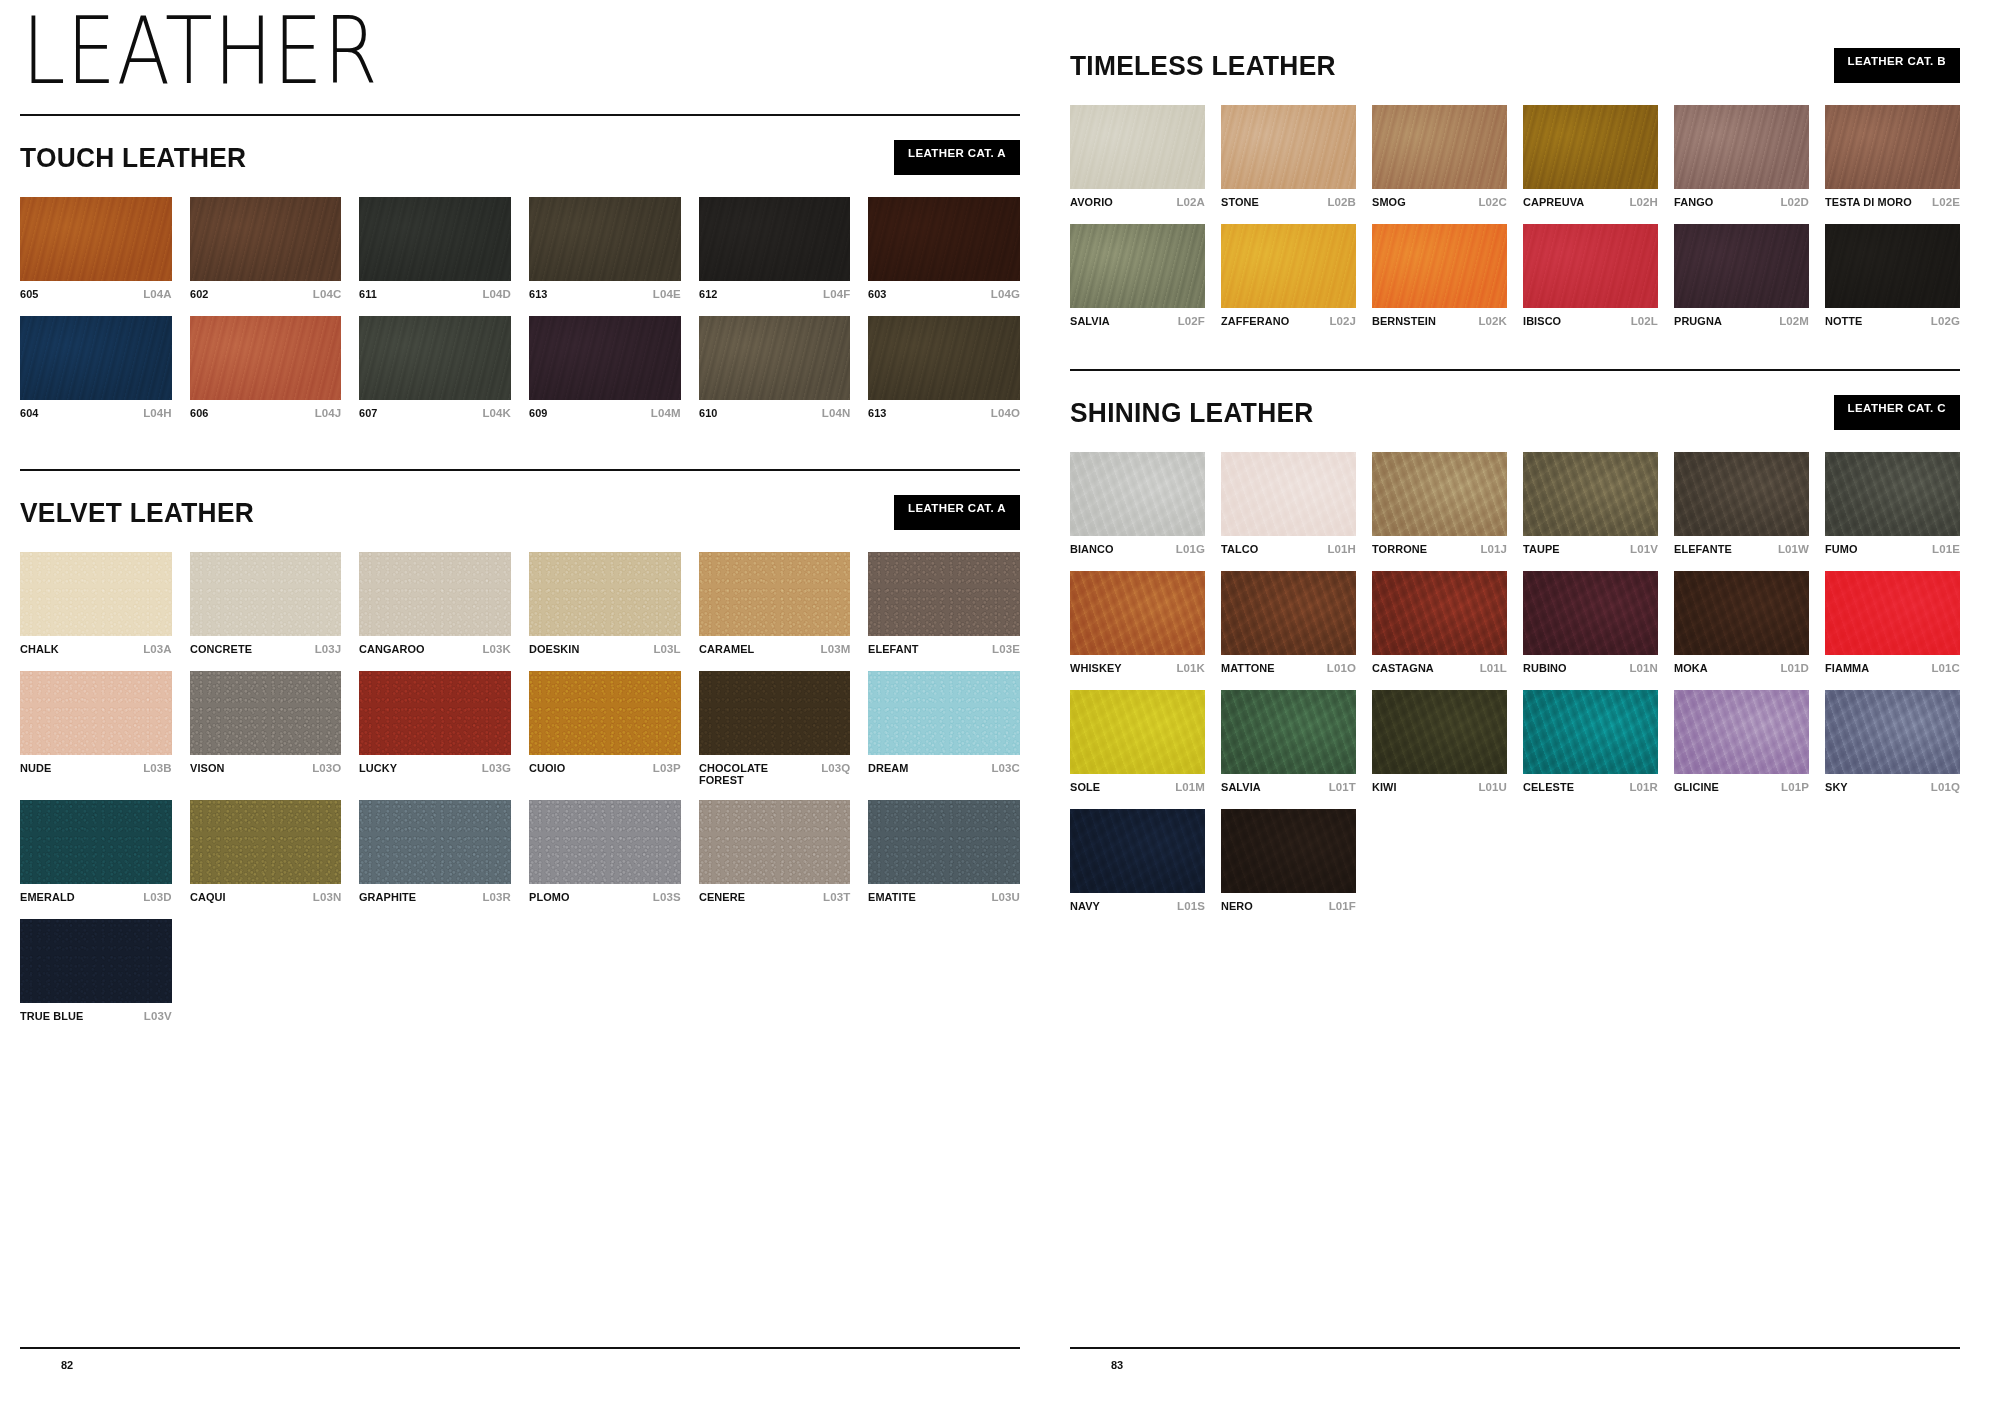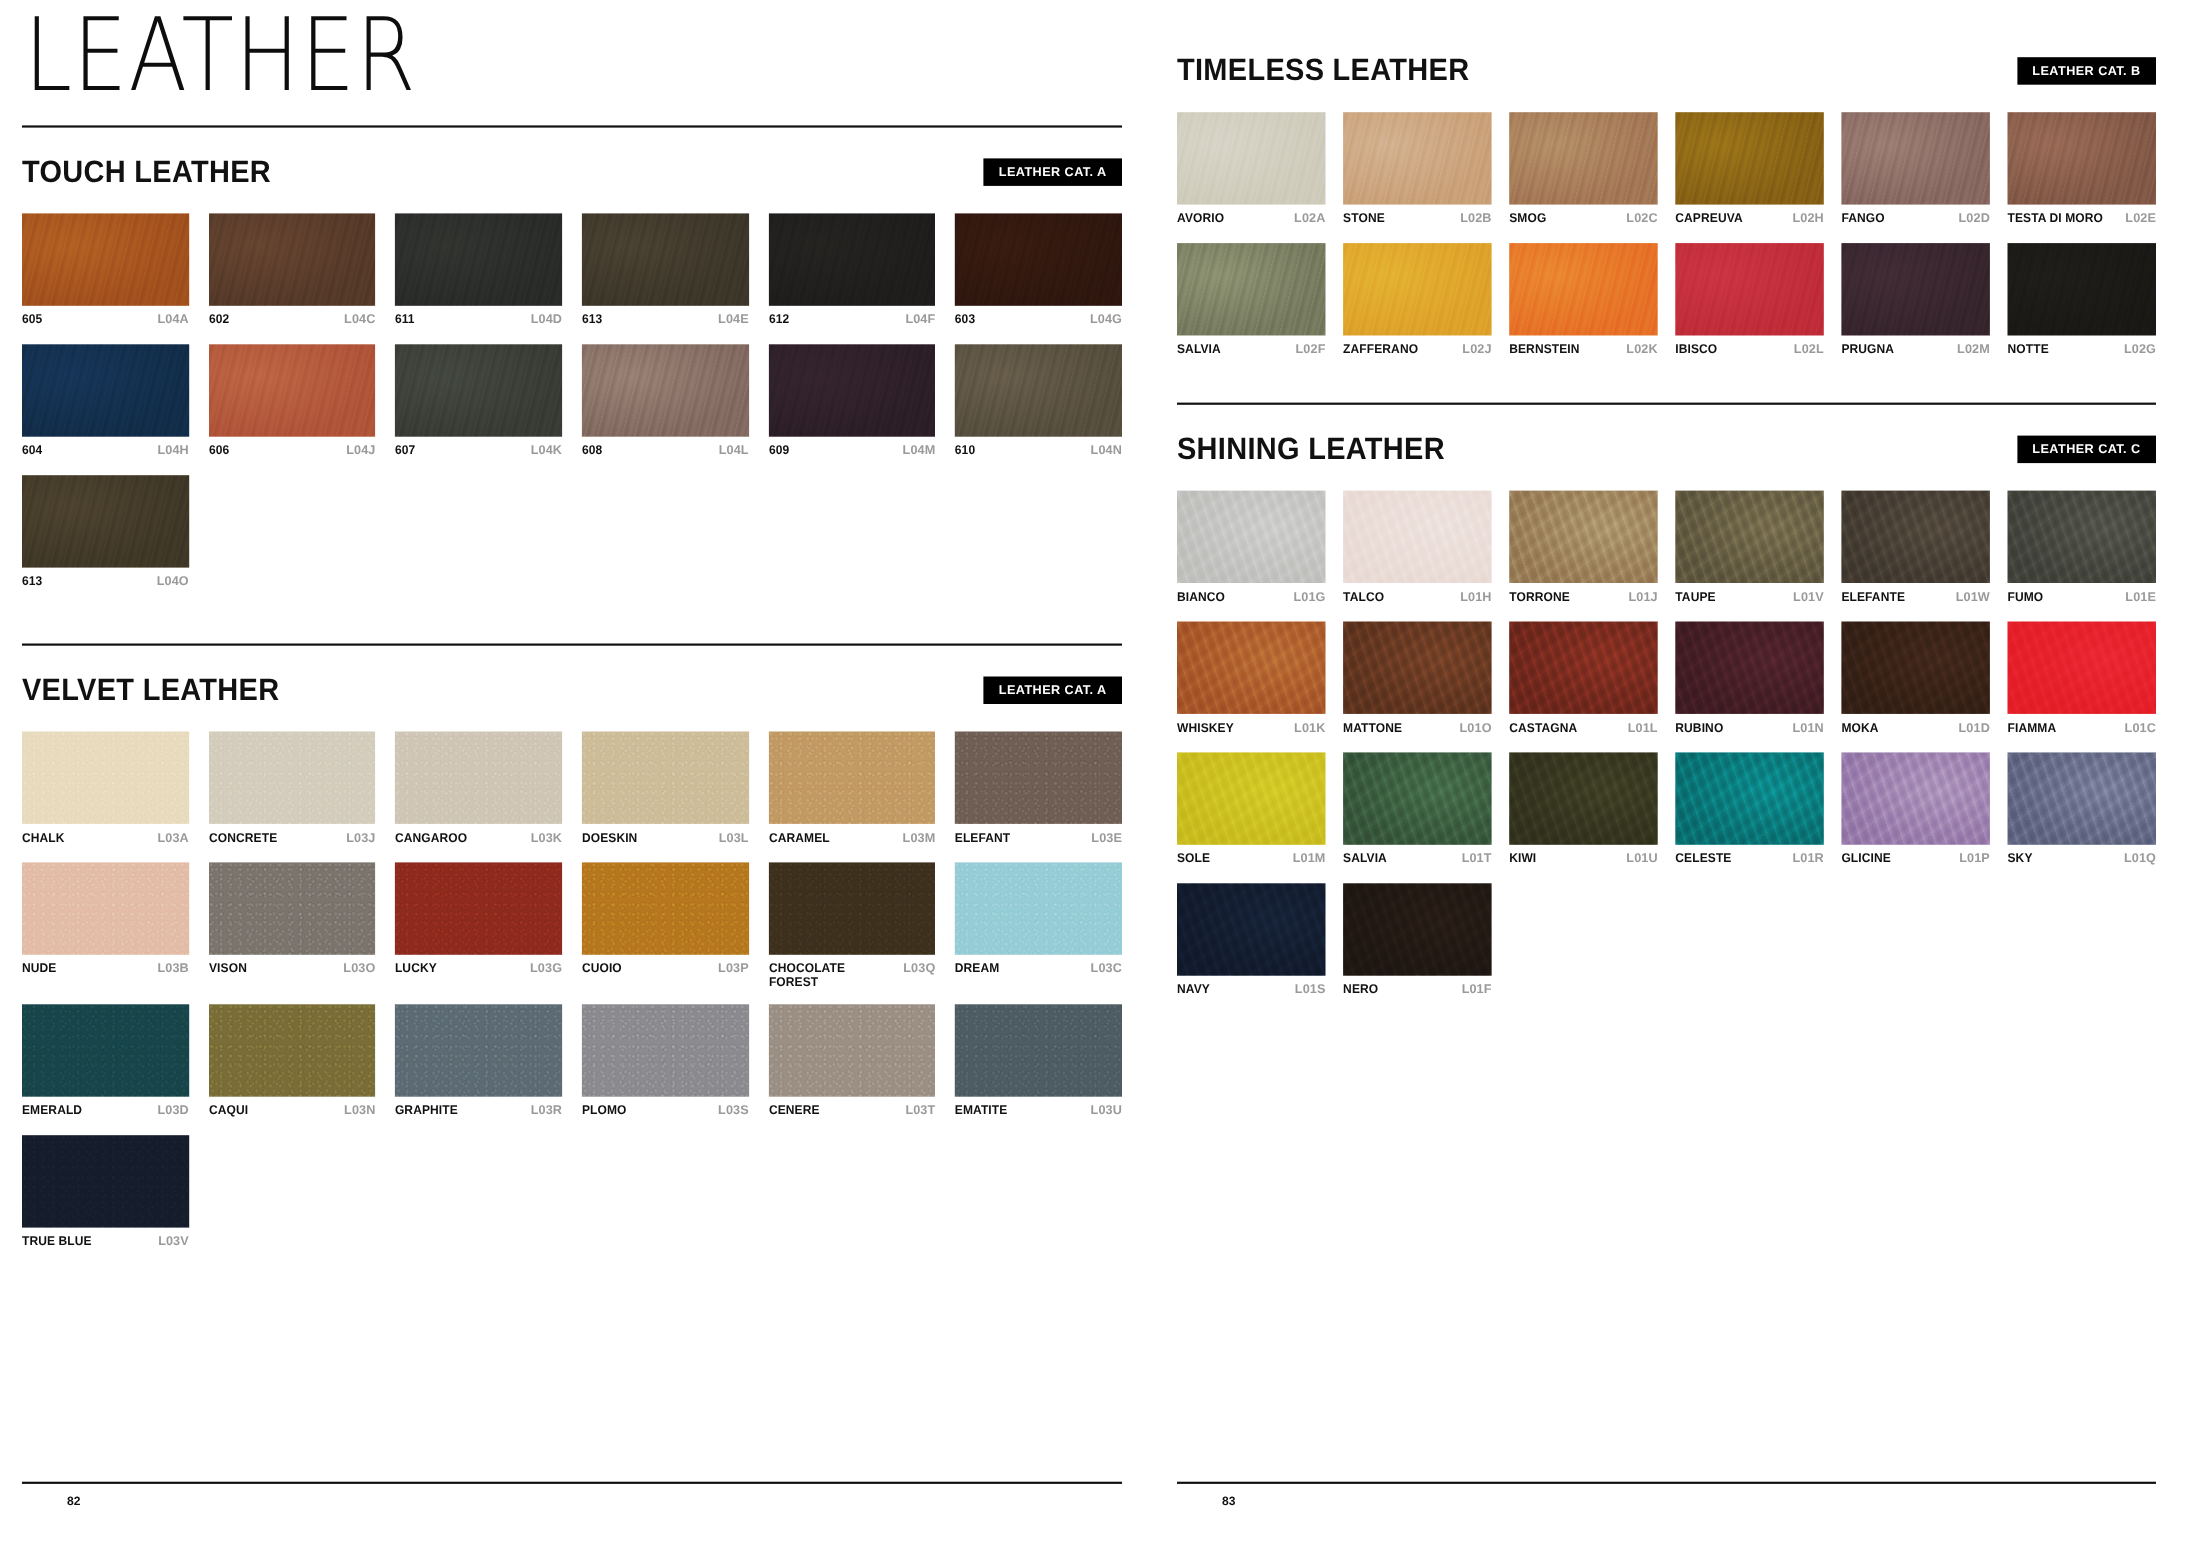--- a/index.html
+++ b/index.html
@@ -70,21 +70,21 @@
     color: #111;
     transform: scaleX(0.94);
     transform-origin: left center;
   }
   .cat-badge {
     background: #000;
     color: #fff;
     font-size: 11.5px;
     font-weight: bold;
     letter-spacing: 0.4px;
-    padding: 7px 14px 6px 14px;
+    padding: 7px 14px 16px 14px;
     white-space: nowrap;
   }
 
   
   .grid {
     display: grid;
     grid-template-columns: repeat(6, 1fr);
     column-gap: 18px;
     row-gap: 14px;
   }
@@ -263,29 +263,20 @@
           <div class="swatch-cell">
             <div class="swatch-chip" style="background-color: rgb(60, 64, 56);">
               <div class="grain g-smooth"></div>
             </div>
             <div class="swatch-label">
               <span class="swatch-name">607</span>
               <span class="swatch-code">L04K</span>
             </div>
           </div>
           <div class="swatch-cell">
-            <div class="swatch-chip" style="background-color: rgb(139, 114, 104);">
-              <div class="grain g-smooth"></div>
-            </div>
-            <div class="swatch-label">
-              <span class="swatch-name">608</span>
-              <span class="swatch-code">L04L</span>
-            </div>
-          </div>
-          <div class="swatch-cell">
             <div class="swatch-chip" style="background-color: rgb(47, 32, 41);">
               <div class="grain g-smooth"></div>
             </div>
             <div class="swatch-label">
               <span class="swatch-name">609</span>
               <span class="swatch-code">L04M</span>
             </div>
           </div>
           <div class="swatch-cell">
             <div class="swatch-chip" style="background-color: rgb(92, 83, 66);">

